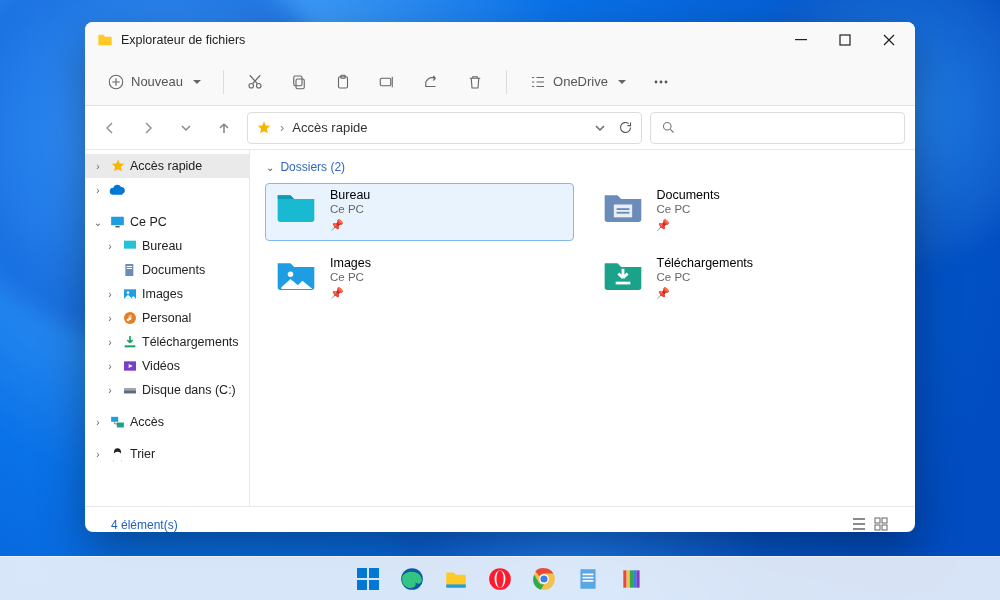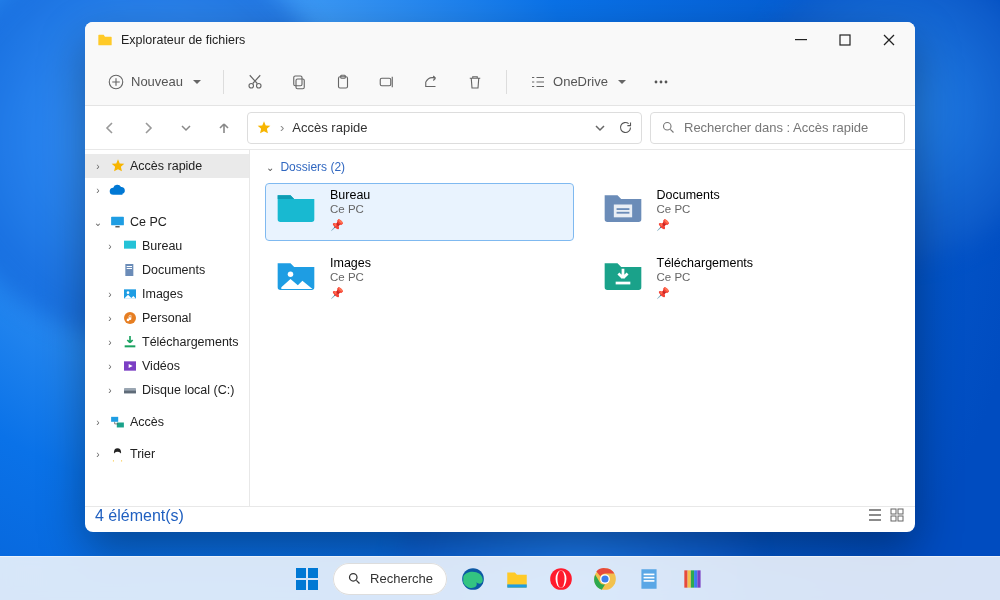--- a/index.html
+++ b/index.html
@@ -50,21 +50,21 @@
   .section-header{ display:flex; align-items:center; gap:6px; color:#3067c0; font-size:12px; margin:2px 0 10px 6px;}
   .section-header .chev{ font-size:10px; color:#555;}
   .grid{ display:grid; grid-template-columns: 1fr 1fr; gap:12px 20px; padding:0 6px;}
   .tile{ display:flex; align-items:flex-start; gap:12px; height:56px; padding:4px 8px; border-radius:3px;}
   .tile.selected{ outline:1px solid #7fb9f0; background:#e9f3fe;}
   .tile-icon{ width:44px; height:40px;}
   .tile-text .t1{ font-size:12.5px; color:#000;}
   .tile-text .t2{ font-size:11.5px; color:#666; margin-top:1px;}
   .pin-row{ margin-top:4px; color:#999; font-size:11px;}
 
-  .statusbar{ height:26px; border-top:1px solid #e8e8e8; display:flex; align-items:flex-start; justify-content:space-between; padding:0 10px; font-size:16px; color:#2060c0;}
+  .statusbar{ height:26px; border-top:1px solid #e8e8e8; display:flex; align-items:flex-end; justify-content:space-between; padding:0 26px; font-size:12px; color:#2060c0;}
   .view-icons{ display:flex; gap:6px; color:#666;}
 
   
   .taskbar{ position:absolute; left:0; right:0; bottom:0; height:44px; background:rgba(245,248,253,.88); backdrop-filter:blur(6px); display:flex; align-items:center; justify-content:center; gap:8px; border-top:1px solid rgba(255,255,255,.5);}
   .task-item{ width:36px;height:36px; border-radius:4px; display:flex; align-items:center; justify-content:center;}
   .task-search{ height:32px; padding:0 14px; background:#fff; border-radius:16px; display:flex; align-items:center; gap:8px; font-size:13px; color:#333; box-shadow:0 0 0 1px #ddd inset;}
   .start-logo{ width:22px;height:22px; display:grid; grid-template:1fr 1fr/1fr 1fr; gap:2px;}
   .start-logo div{ background:#0078d4;}
 
   svg { display:block;}
@@ -229,21 +229,20 @@
           </span>
       </div>
     </div>
     <div class="search">
       <span>
           <svg width="15" height="15" viewBox="0 0 24 24">
             <circle cx="10" cy="10" r="6" fill="none" stroke="#777" stroke-width="1.8"></circle>
             <path d="M15 15l5 5" stroke="#777" stroke-width="1.8"></path>
           </svg>
         </span>
-      <span>Rechercher dans : Accès rapide</span>
     </div>
   </div>
 
   <div class="body">
     <div class="sidebar">
       <div class="side-item selected">
         <span class="side-chevron">›</span>
         <span class="side-icon star">
             <svg width="16" height="16" viewBox="0 0 24 24">
               <path fill="currentColor" d="M12 2l2.6 6.3 6.9.5-5.2 4.5 1.6 6.7L12 16.9 6.1 20l1.6-6.7L2.5 8.8l6.9-.5z"></path>
@@ -332,21 +331,21 @@
           <span>Vidéos</span>
         </div>
       <div class="side-item indent">
           <span class="side-chevron">›</span>
           <span class="side-icon">
             <svg width="16" height="16" viewBox="0 0 24 24">
               <rect x="3" y="9" width="18" height="8" rx="1" fill="#9aa6b2"></rect>
               <rect x="3" y="13" width="18" height="4" fill="#5f6b78"></rect>
             </svg>
           </span>
-          <span>Disque local (C:)</span>
+          <span>Disque dans (C:)</span>
         </div>
       <div style="height:8px"></div>
       <div class="side-item">
           <span class="side-chevron">›</span>
           <span class="side-icon">
             <svg width="17" height="17" viewBox="0 0 24 24">
               <rect x="3" y="4" width="10" height="7" fill="#1e9de3"></rect>
               <rect x="11" y="12" width="10" height="7" fill="#1aa28a"></rect>
               <path d="M8 11v3h5" stroke="#555" fill="none"></path>
             </svg>
@@ -455,29 +454,20 @@
 
 <div class="taskbar">
   <div class="task-item">
       <div class="start-logo">
         <div></div>
         <div></div>
         <div></div>
         <div></div>
       </div>
     </div>
-  <div class="task-search">
-    <span>
-        <svg width="15" height="15" viewBox="0 0 24 24">
-          <circle cx="10" cy="10" r="6" fill="none" stroke="#333" stroke-width="2"></circle>
-          <path d="M15 15l5 5" stroke="#333" stroke-width="2"></path>
-        </svg>
-      </span>
-    <span>Recherche</span>
-  </div>
   <div class="task-item">
       <svg width="26" height="26" viewBox="0 0 24 24">
         <circle cx="12" cy="12" r="10" fill="#0c59a4"></circle>
         <path d="M3 10c3-7 18-6 18 3 0 4-4 4-6 2 3 6-9 8-12 0" fill="#33c481"></path>
       </svg>
     </div>
   <div class="task-item">
       <svg width="26" height="26" viewBox="0 0 24 24">
         <path fill="#ffca28" d="M3 6h7l2 2h9v11a1 1 0 0 1-1 1H4a1 1 0 0 1-1-1z"></path>
         <rect x="3" y="17" width="18" height="3" fill="#1e9de3"></rect>

